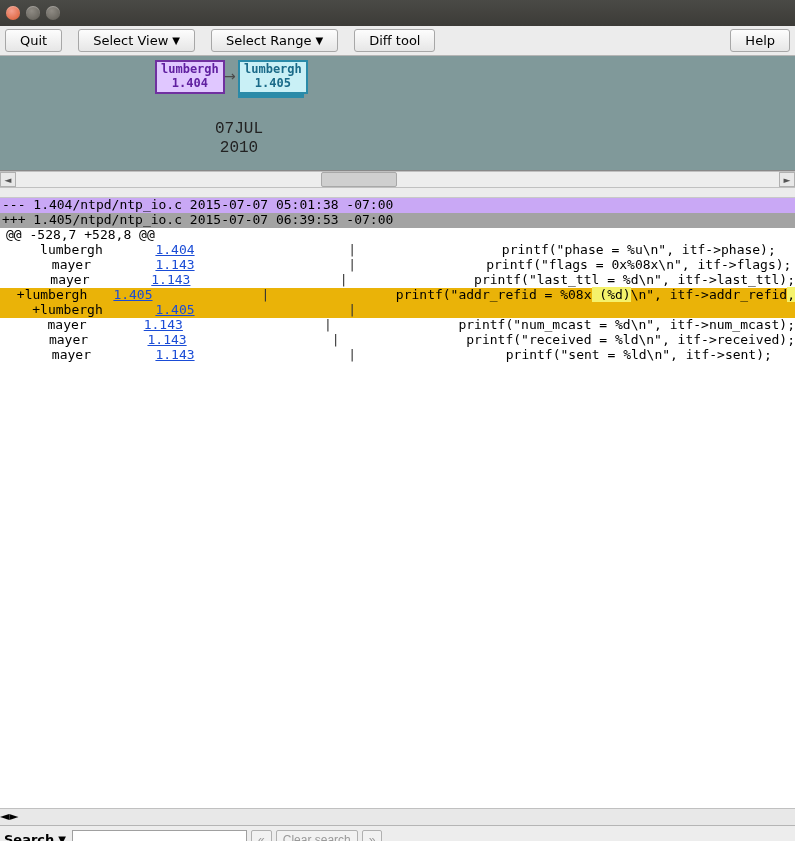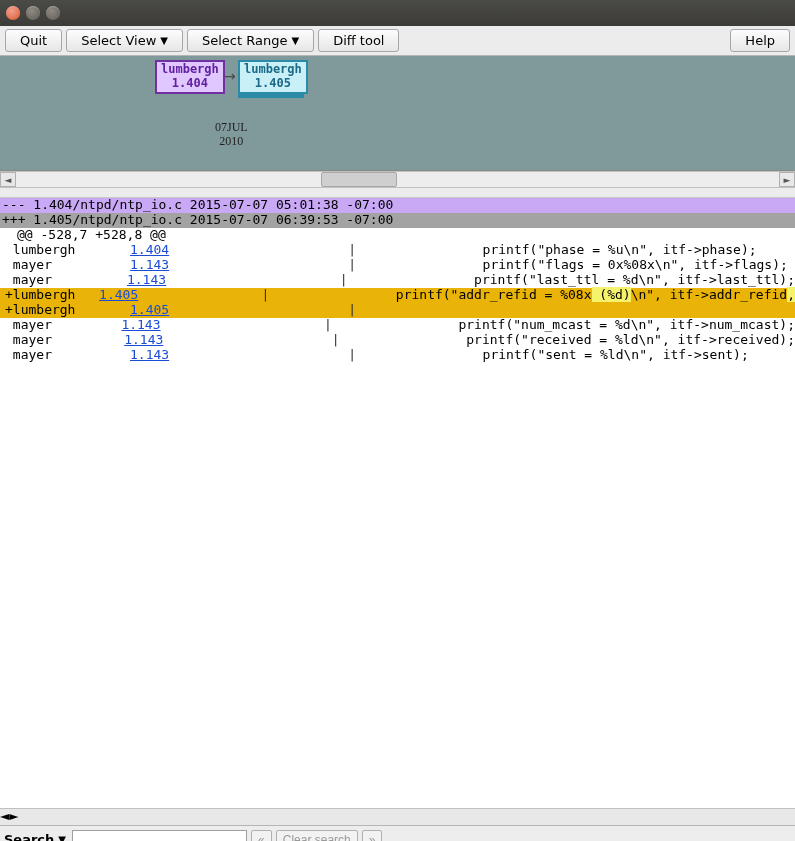--- a/index.html
+++ b/index.html
@@ -28,21 +28,21 @@
     box-shadow: inset 0 1px 1px rgba(255,255,255,0.3);
   }
   .win-close { background: radial-gradient(circle at 40% 35%, #f49f8e, #d9582e); }
   .win-min { background: radial-gradient(circle at 40% 35%, #8f8b84, #5e5b54); }
   .win-max { background: radial-gradient(circle at 40% 35%, #8f8b84, #5e5b54); }
   .toolbar {
     background: #ececec;
     border-bottom: 1px solid #b5b5b5;
     padding: 3px 5px;
     display: flex;
-    gap: 4px;
+    gap: 16px;
   }
   .tb-btn {
     background: linear-gradient(to bottom,#fdfdfd,#e6e6e6);
     border: 1px solid #a7a7a7;
     border-radius: 3px;
     padding: 3px 14px;
     font-size: 13px;
     font-family: inherit;
     cursor: pointer;
     display:flex; align-items:center; gap:4px;
@@ -74,22 +74,22 @@
   }
   .sel-underline {
     position:absolute; height:4px; background:#2a8aa8;
   }
   .arrow-conn {
     position:absolute; color:#4a4a4a; font-size:14px;
   }
   .date-label {
     position: absolute;
     color: #222;
-    font-family: Liberation Serif, serif;
-    font-size: 12px;
+    font-family: Liberation Mono, monospace;
+    font-size: 16px;
     text-align:center;
     line-height:1.2;
   }
   .hscroll {
     height: 17px;
     background: #e8e8e8;
     border-top:1px solid #c0c0c0;
     border-bottom:1px solid #c0c0c0;
     display:flex;
   }
@@ -107,20 +107,21 @@
     font-family: "DejaVu Sans Mono","Courier New",monospace;
     font-size: 13px;
     overflow:hidden;
     position:relative;
   }
   .diff-line {
     display:flex;
     white-space: pre;
     line-height: 1.15;
     height: 15px;
+    text-align: center;
   }
   .col-author { width: 130px; padding-left:5px; }
   .col-rev { width: 90px; color:#1a4cd6; text-decoration:underline; }
   .col-sep { width: 140px; text-align:right; padding-right:4px; }
   .col-sep::before { content: "|"; color:#333; float:right; }
   .col-code { flex:1; padding-left:60px; }
   .hdr-old { background:#c9a8f5; }
   .hdr-new { background:#a3a3a3; }
   .hdr-hunk { background:#fff; }
   .del-line { background:#b38ee0; }
@@ -207,21 +208,21 @@
       <div class="thumb" style="left:40%;width:10%"></div>
     </div>
   <div class="arrow-btn">►</div>
 </div>
 
 <div style="height:10px;background:#ececec;border-bottom:1px solid #c8c8c8"></div>
 
 <div class="diff-area">
   <div class="diff-line hdr-old"><span style="padding-left:2px">--- 1.404/ntpd/ntp_io.c 2015-07-07 05:01:38 -07:00</span></div>
   <div class="diff-line hdr-new"><span style="padding-left:2px">+++ 1.405/ntpd/ntp_io.c 2015-07-07 06:39:53 -07:00</span></div>
-  <div class="diff-line hdr-hunk"><span style="padding-left:17px">@@ -528,7 +528,8 @@</span></div>
+  <div class="diff-line hdr-hunk"><span style="padding-left:6px">@@ -528,7 +528,8 @@</span></div>
   <div id="diff-lines">
       <div class="diff-line"><span class="col-author"> lumbergh</span><span class="col-rev">1.404</span><span class="col-sep"></span><span class="col-code">        printf("phase = %u\n", itf-&gt;phase);</span></div>
       <div class="diff-line"><span class="col-author"> mayer</span><span class="col-rev">1.143</span><span class="col-sep"></span><span class="col-code">        printf("flags = 0x%08x\n", itf-&gt;flags);</span></div>
       <div class="diff-line"><span class="col-author"> mayer</span><span class="col-rev">1.143</span><span class="col-sep"></span><span class="col-code">        printf("last_ttl = %d\n", itf-&gt;last_ttl);</span></div>
       <div class="diff-line add-line"><span class="col-author">+lumbergh</span><span class="col-rev">1.405</span><span class="col-sep"></span><span class="col-code">        printf("addr_refid = %08x<span class="hl"> (%d)</span>\n", itf-&gt;addr_refid<span class="hl">,</span></span></div>
       <div class="diff-line add-line"><span class="col-author">+lumbergh</span><span class="col-rev">1.405</span><span class="col-sep"></span></div>
       <div class="diff-line"><span class="col-author"> mayer</span><span class="col-rev">1.143</span><span class="col-sep"></span><span class="col-code">        printf("num_mcast = %d\n", itf-&gt;num_mcast);</span></div>
       <div class="diff-line"><span class="col-author"> mayer</span><span class="col-rev">1.143</span><span class="col-sep"></span><span class="col-code">        printf("received = %ld\n", itf-&gt;received);</span></div>
       <div class="diff-line"><span class="col-author"> mayer</span><span class="col-rev">1.143</span><span class="col-sep"></span><span class="col-code">        printf("sent = %ld\n", itf-&gt;sent);</span></div>
     </div>

